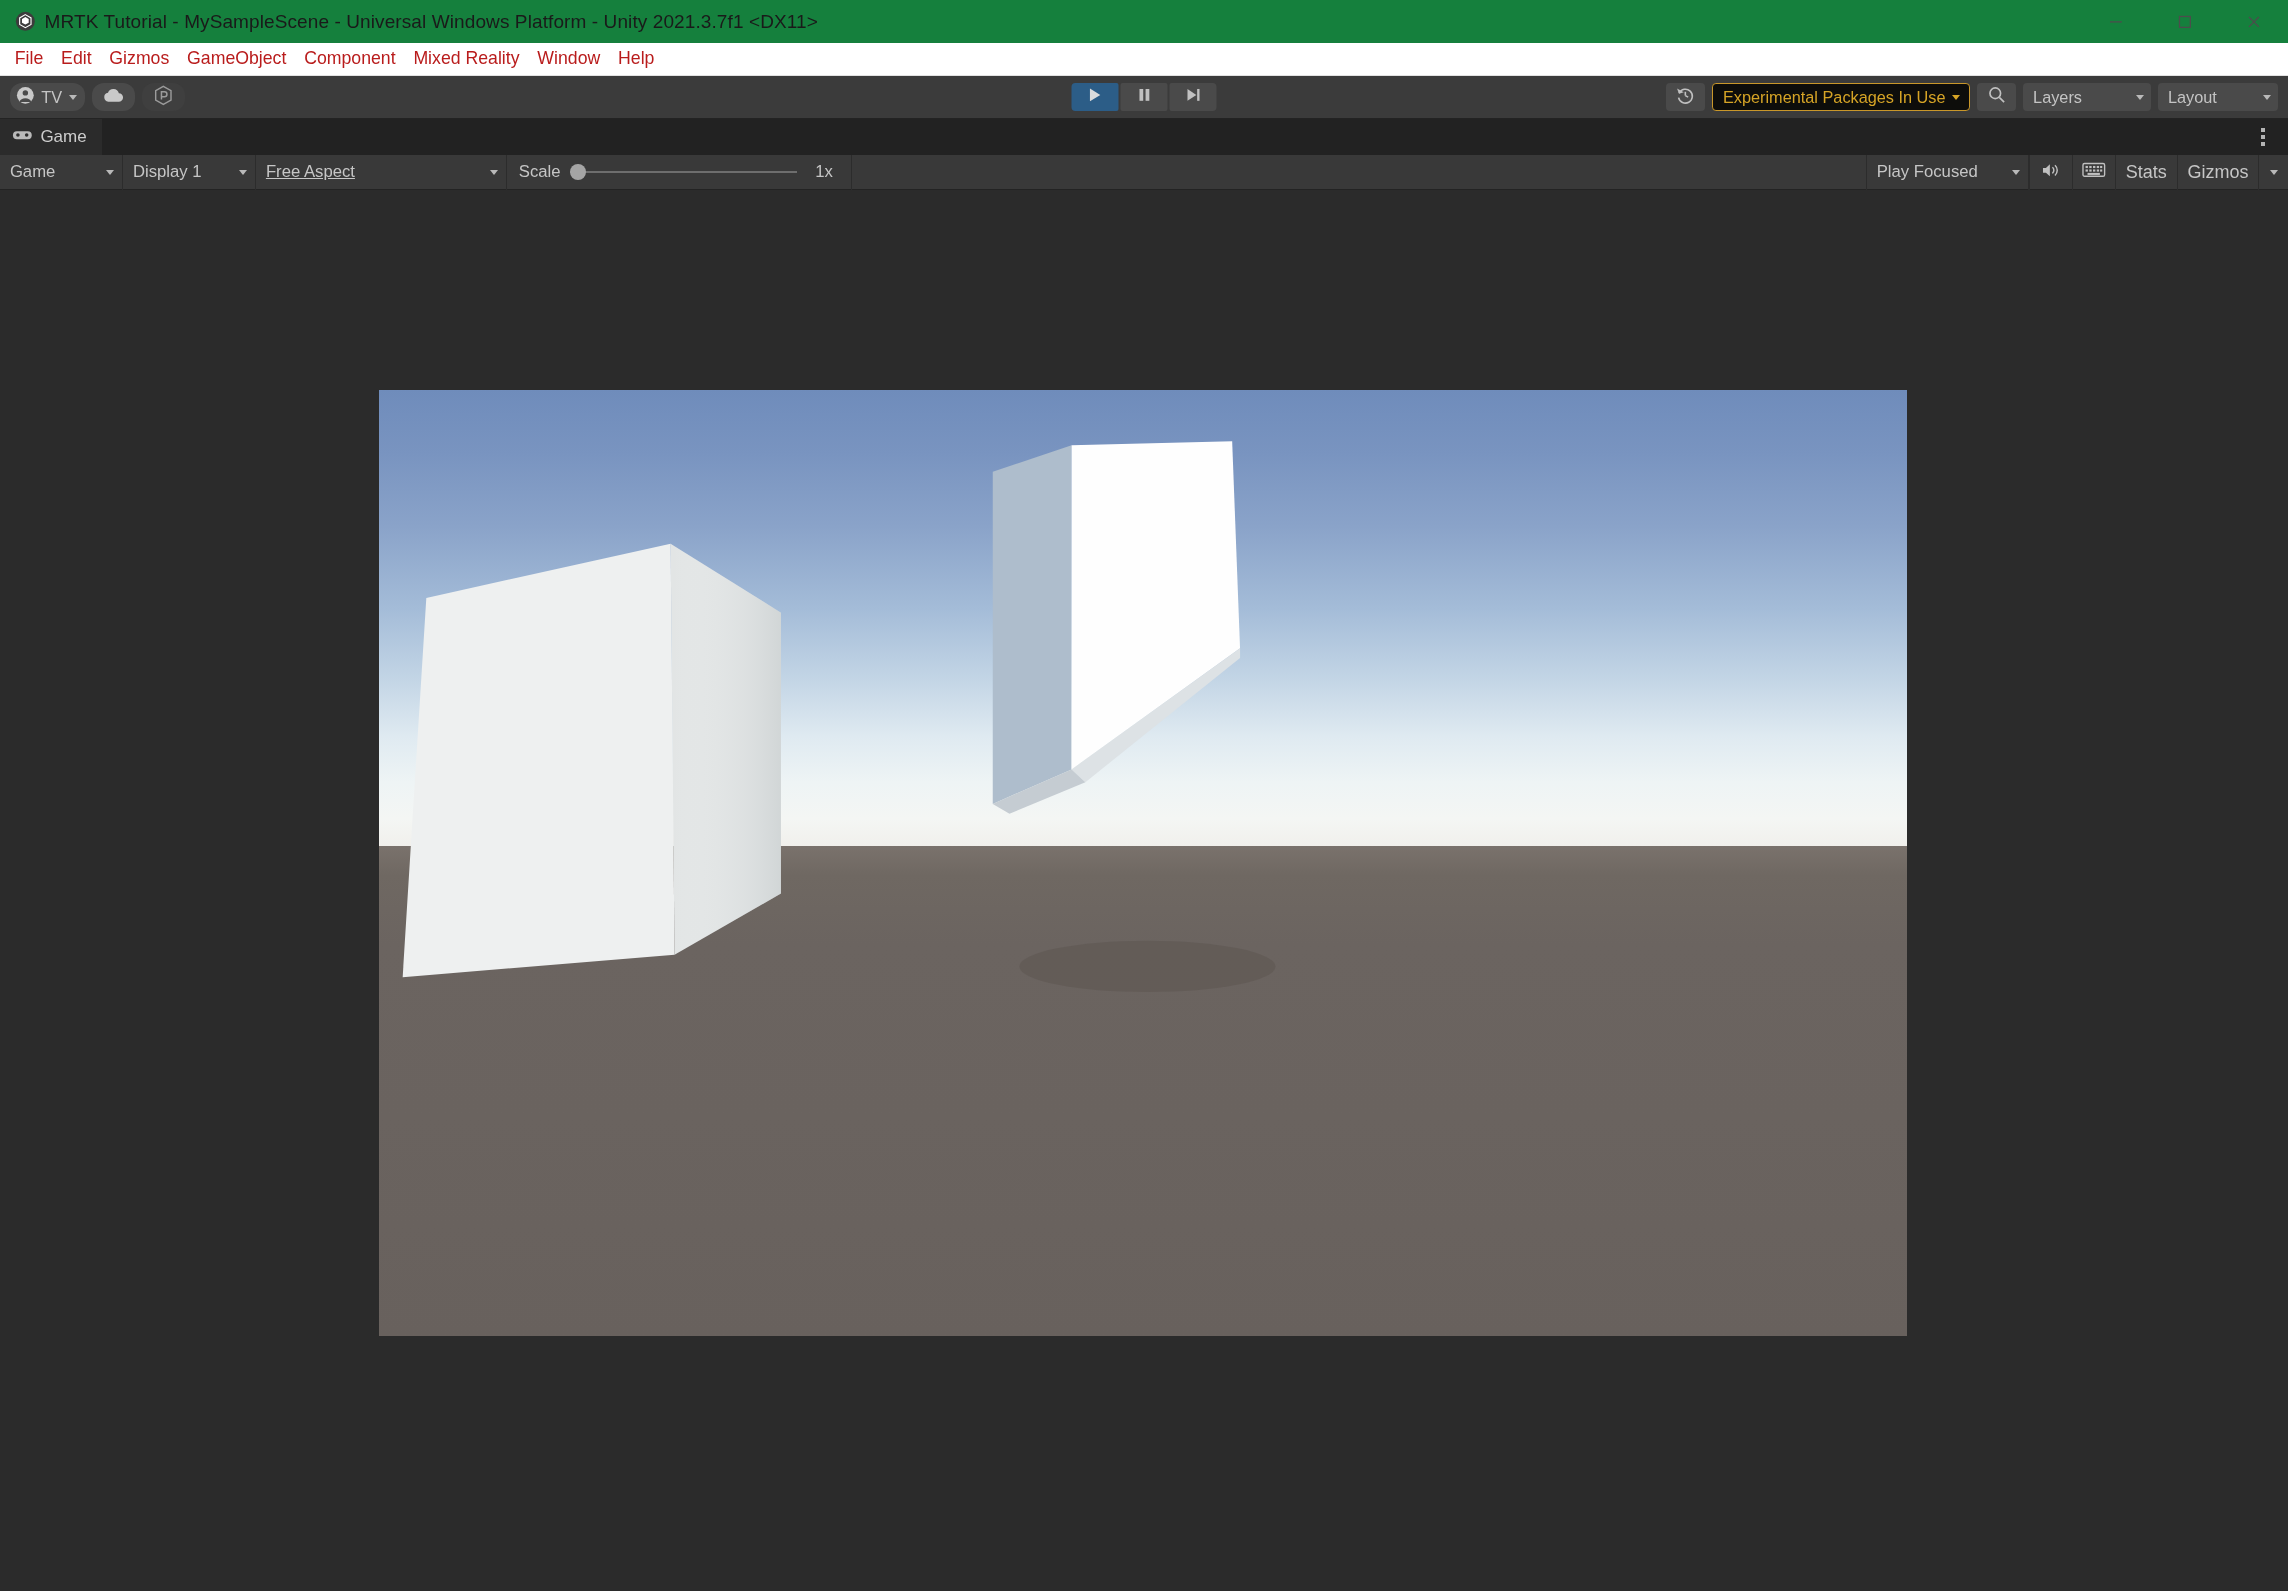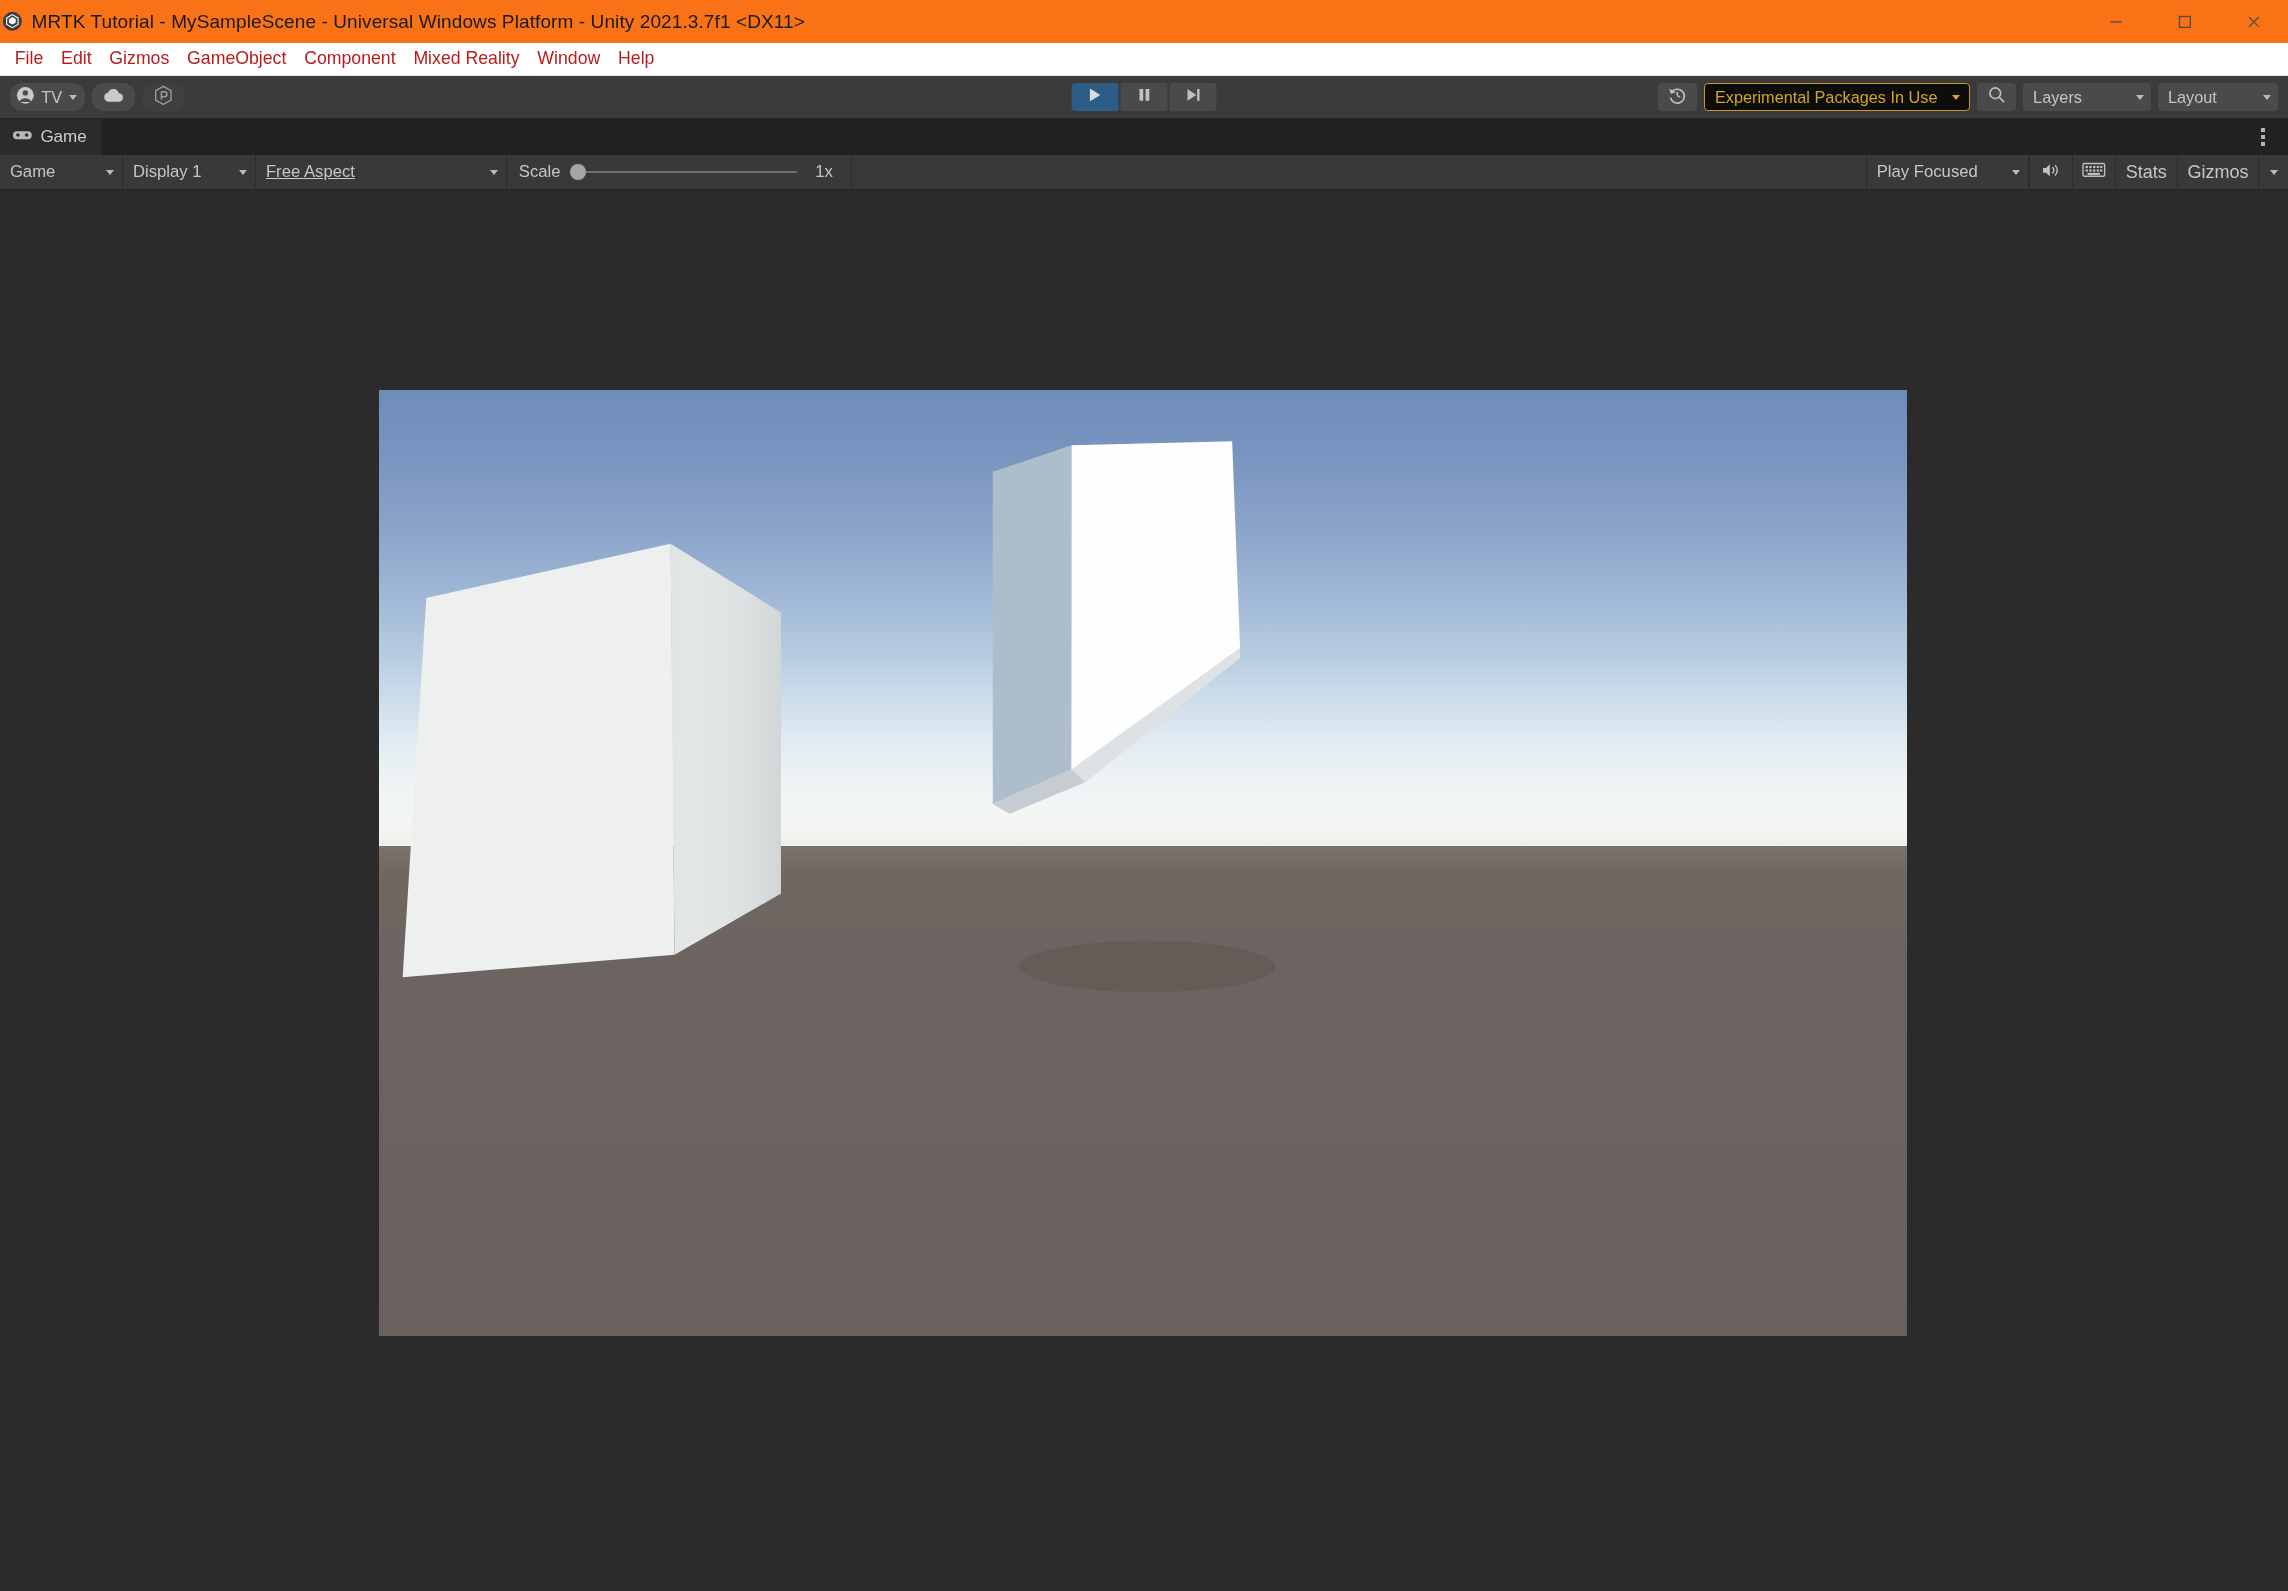--- a/index.html
+++ b/index.html
@@ -23,24 +23,24 @@
     background: #2b2b2b;
     display: flex;
     flex-direction: column;
   }
 
   
   .titlebar {
     position: relative;
     height: 43px;
     min-height: 43px;
-    background: #f97316;
-    display: flex;
-    align-items: center;
-    padding-left: 2px;
+    background: #15803d;
+    display: flex;
+    align-items: center;
+    padding-left: 15px;
     box-sizing: border-box;
   }
   .title-left {
     display: flex;
     align-items: center;
     gap: 8.9px;
   }
   .unity-logo {
     width: 20.7px;
     height: 20.7px;
@@ -161,21 +161,21 @@
     align-items: center;
     gap: 6.9px;
   }
   .experimental-badge {
     height: 27.6px;
     background: #0d0d0b;
     border: 1px solid #c9972a;
     border-radius: 3.9px;
     display: flex;
     align-items: center;
-    gap: 14px;
+    gap: 6px;
     padding: 0 9.9px;
     color: #d6a426;
     font-size: 16.3px;
     white-space: nowrap;
     cursor: default;
     box-sizing: border-box;
   }
   .caret-gold {
     width: 0; height: 0;
     border-left: 4.9px solid transparent;

